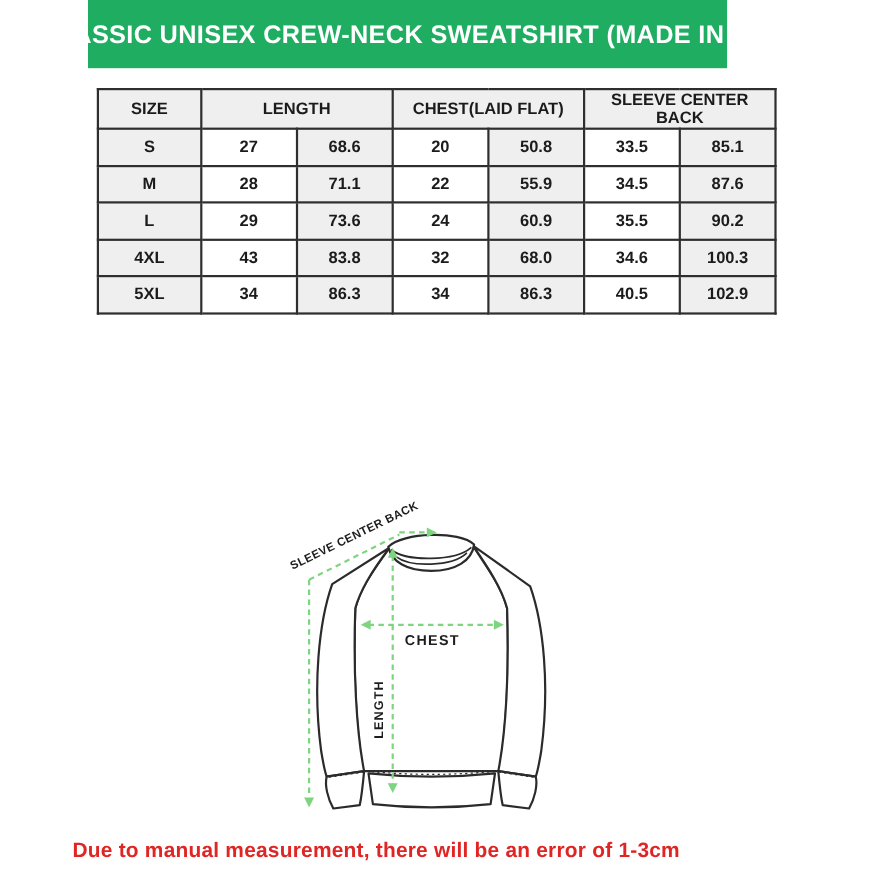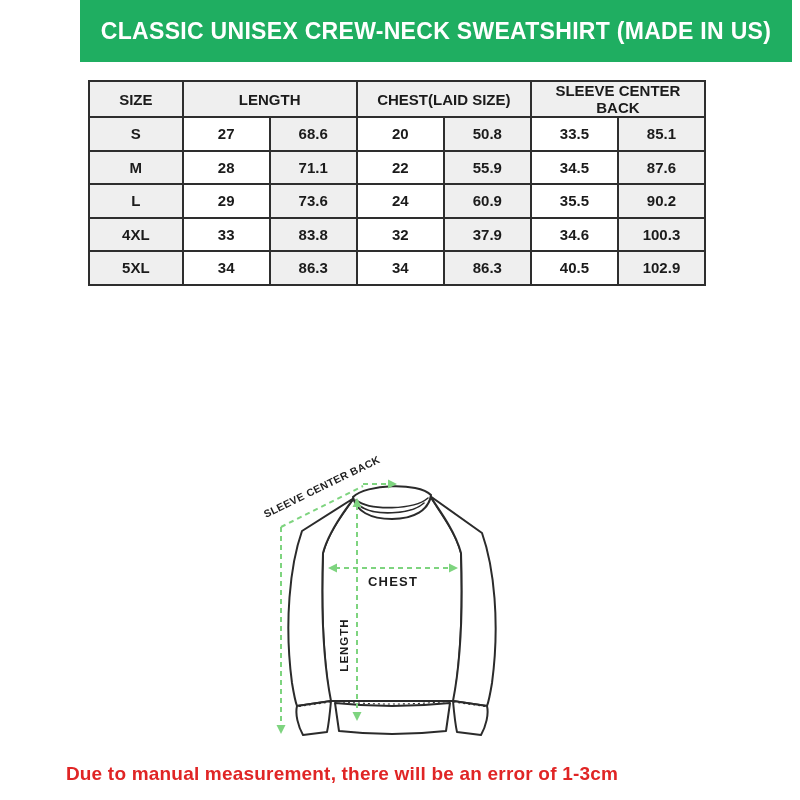--- a/index.html
+++ b/index.html
@@ -10,21 +10,21 @@
     --line:#2e2e2e;
     --shade:#efefef;
   }
   *{box-sizing:border-box;}
   html,body{margin:0;padding:0;}
   body{
     width:800px;height:800px;position:relative;background:#ffffff;
     font-family:"Liberation Sans",sans-serif;color:var(--ink);overflow:hidden;
   }
   .banner{
-    position:absolute;left:80px;top:0;width:712px;height:62px;
+    position:absolute;left:80px;top:0;width:581px;height:62px;
     background:var(--green);display:flex;align-items:center;justify-content:center;
   }
   .banner-title{
     color:#ffffff;font-weight:bold;font-size:23px;letter-spacing:.3px;white-space:nowrap;
   }
   .chart-wrap{position:absolute;left:88px;top:80px;width:618px;}
   table{border-collapse:collapse;width:100%;table-layout:fixed;border-radius:27px;}
   th,td{
     border:2px solid var(--line);text-align:center;vertical-align:middle;
     font-weight:bold;font-size:15px;color:var(--ink);height:33.5px;padding:0;
@@ -58,21 +58,21 @@
         <col>
         <col>
         <col>
         <col>
         <col>
     </colgroup>
     <thead>
       <tr>
         <th class="shade" colspan="1">SIZE</th>
         <th class="shade" colspan="2">LENGTH</th>
-        <th class="shade" colspan="2">CHEST(LAID SIZE)</th>
+        <th class="shade" colspan="2">CHEST(LAID FLAT)</th>
         <th class="shade" colspan="2">SLEEVE CENTER BACK</th>
       </tr>
     </thead>
     <tbody>
         <tr>
           <td class="shade">S</td>
           <td>27</td>
           <td class="shade">68.6</td>
           <td>20</td>
           <td class="shade">50.8</td>
@@ -92,24 +92,24 @@
           <td class="shade">L</td>
           <td>29</td>
           <td class="shade">73.6</td>
           <td>24</td>
           <td class="shade">60.9</td>
           <td>35.5</td>
           <td class="shade">90.2</td>
         </tr>
         <tr>
           <td class="shade">4XL</td>
-          <td>33</td>
+          <td>43</td>
           <td class="shade">83.8</td>
           <td>32</td>
-          <td class="shade">37.9</td>
+          <td class="shade">68.0</td>
           <td>34.6</td>
           <td class="shade">100.3</td>
         </tr>
         <tr>
           <td class="shade">5XL</td>
           <td>34</td>
           <td class="shade">86.3</td>
           <td>34</td>
           <td class="shade">86.3</td>
           <td>40.5</td>

